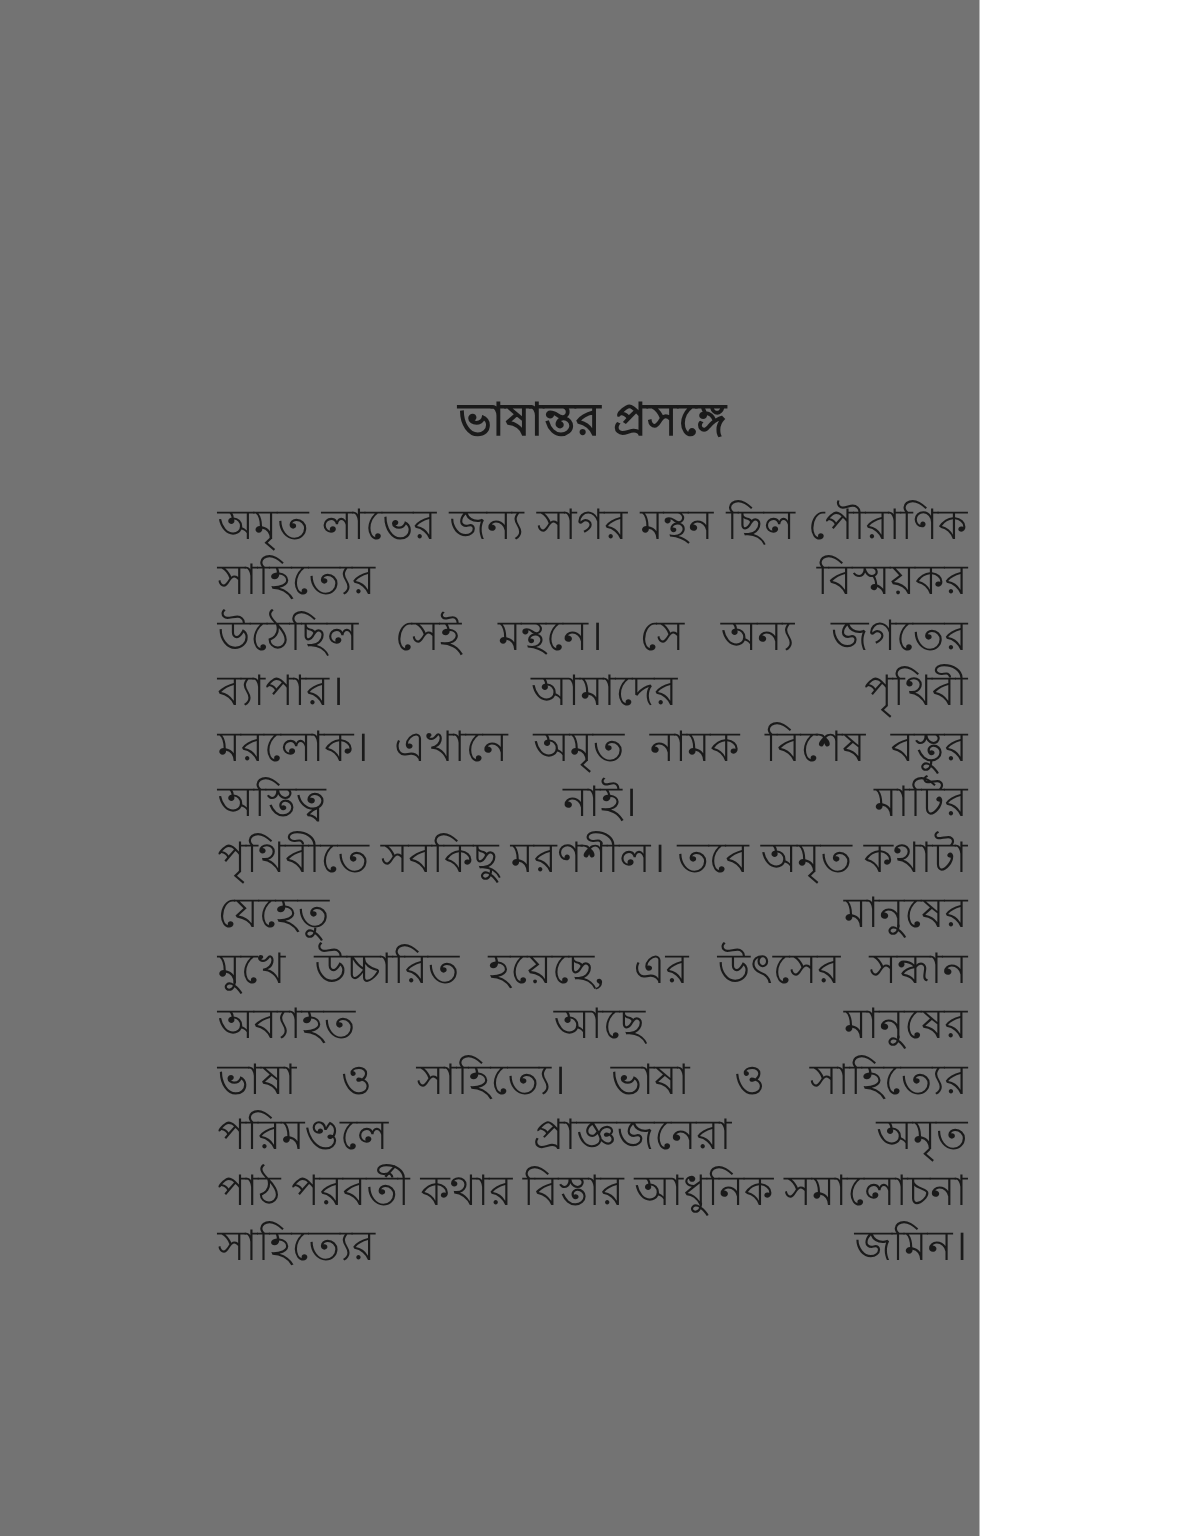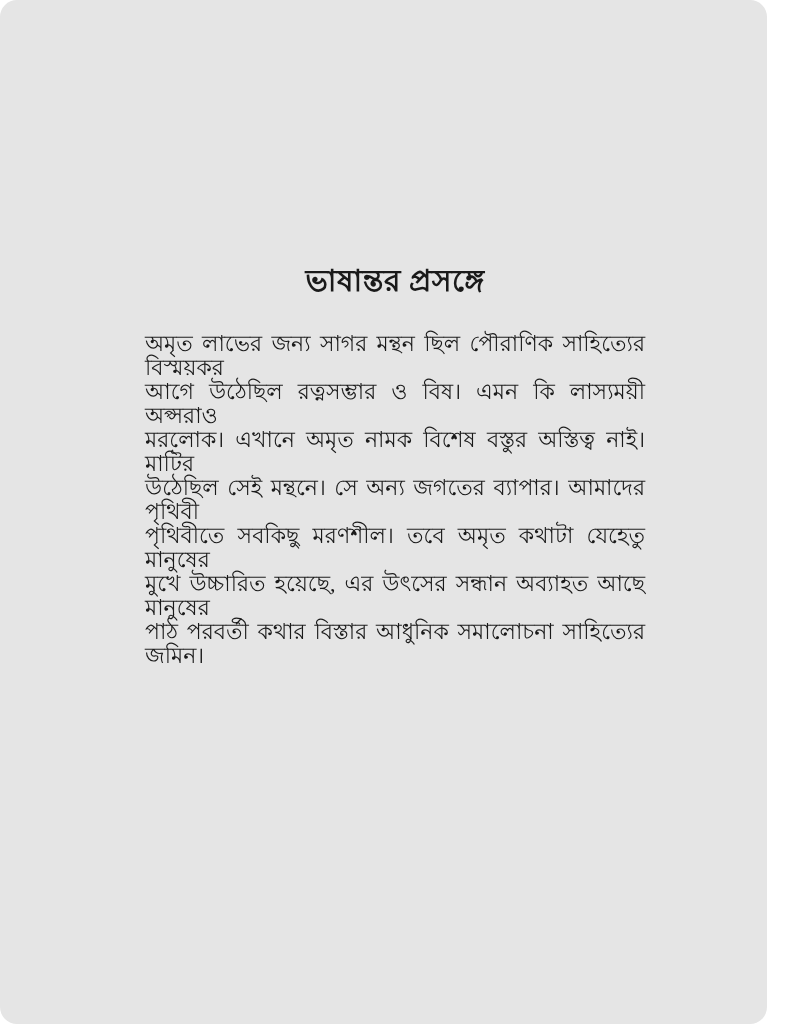--- a/index.html
+++ b/index.html
@@ -2,68 +2,67 @@
 <html><head>
 <meta charset="utf-8">
 <style>
   html, body {
     margin: 0;
     padding: 0;
     background: #ffffff;
   }
   .page {
     position: relative;
-    width: 767px;
+    width: 653px;
     height: 1024px;
-    background: #e5e5e5;
+    background: #737373;
     color: #1a1a1a;
     font-family: "Liberation Serif", "DejaVu Serif", serif;
     overflow: hidden;
-    border-radius: 17px;
   }
   .text-column {
     position: absolute;
     left: 145px;
     top: 258px;
     width: 500px;
   }
   .title {
     margin: 0 0 28px 0;
     font-size: 30px;
     line-height: 46px;
     font-weight: 600;
     text-align: center;
     letter-spacing: 0.5px;
   }
   .para {
     margin: 0;
     padding: 0;
   }
   .line {
-    font-size: 22px;
-    line-height: 24px;
+    font-size: 28px;
+    line-height: 37px;
     text-align: justify;
     text-align-last: justify;
     -moz-text-align-last: justify;
     white-space: normal;
   }
 </style>
 </head>
 <body>
 
 <div class="page">
   <div class="text-column">
 
     <h1 class="title">ভাষান্তর প্রসঙ্গে</h1>
 
     <div class="para">
       <div class="line">অমৃত লাভের জন্য সাগর মন্থন ছিল পৌরাণিক সাহিত্যের বিস্ময়কর</div>
-      <div class="line">আগে উঠেছিল রত্নসম্ভার ও বিষ। এমন কি লাস্যময়ী অপ্সরাও</div>
+      <div class="line">উঠেছিল সেই মন্থনে। সে অন্য জগতের ব্যাপার। আমাদের পৃথিবী</div>
       <div class="line">মরলোক। এখানে অমৃত নামক বিশেষ বস্তুর অস্তিত্ব নাই। মাটির</div>
-      <div class="line">উঠেছিল সেই মন্থনে। সে অন্য জগতের ব্যাপার। আমাদের পৃথিবী</div>
       <div class="line">পৃথিবীতে সবকিছু মরণশীল। তবে অমৃত কথাটা যেহেতু মানুষের</div>
       <div class="line">মুখে উচ্চারিত হয়েছে, এর উৎসের সন্ধান অব্যাহত আছে মানুষের</div>
+      <div class="line">ভাষা ও সাহিত্যে। ভাষা ও সাহিত্যের পরিমণ্ডলে প্রাজ্ঞজনেরা অমৃত</div>
       <div class="line">পাঠ পরবর্তী কথার বিস্তার আধুনিক সমালোচনা সাহিত্যের জমিন।</div>
 
     </div>
 
   </div>
 </div>
 
 </body></html>

